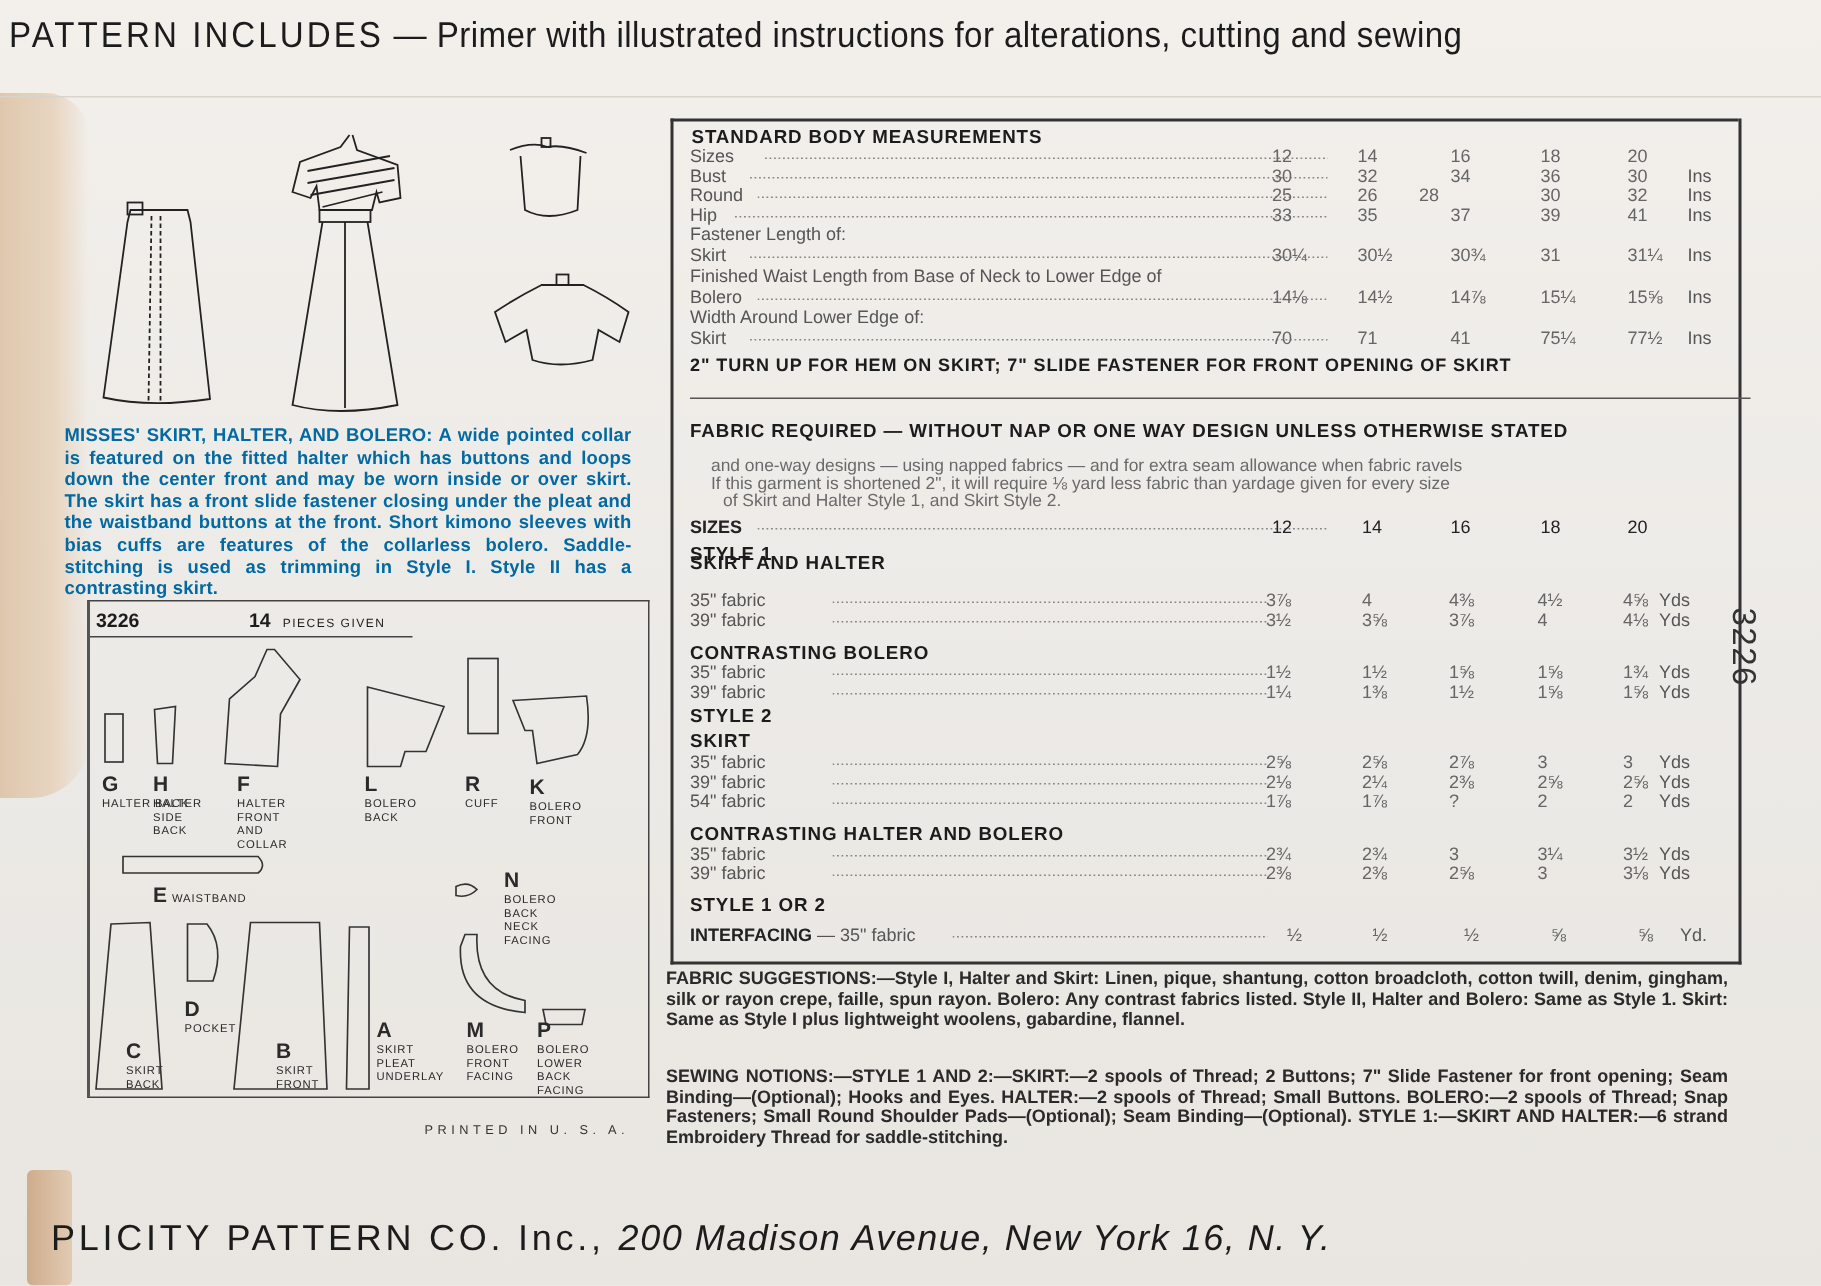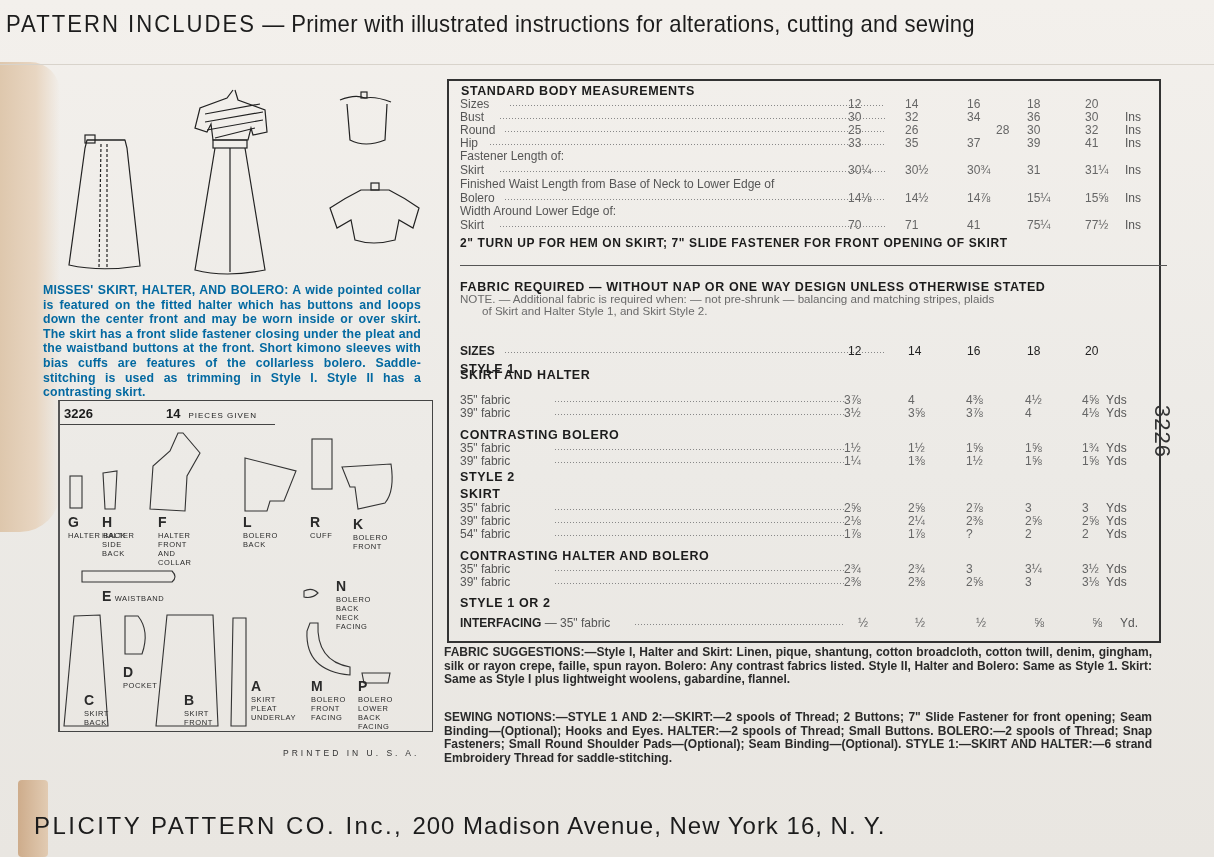--- a/index.html
+++ b/index.html
@@ -28,21 +28,21 @@
     font-family:"Liberation Sans Narrow","Liberation Sans",sans-serif;
     font-size:24px; letter-spacing:.3px; white-space:nowrap;
     transform:scaleX(.92); transform-origin:left top;
   }
   .header-text .lead { letter-spacing:2.2px; }
 
   .footer-text {
     position:absolute; left:34px; top:812px; white-space:nowrap;
     font-size:24px; letter-spacing:2.5px;
   }
-  .footer-text .addr { letter-spacing:1px; }
+  .footer-text .addr { letter-spacing:1px;font-style:italic; }
 
   
   .illus { position:absolute; left:55px; top:80px; width:380px; height:200px; }
 
   .desc {
     position:absolute; left:43px; top:283px; width:378px;
     font-size:12.3px; line-height:14.6px; font-weight:bold; color:#0369a1;
     text-align:justify; letter-spacing:.15px;
   }
 
@@ -211,21 +211,21 @@
     <span class="v" style="left:507px">34</span>
     <span class="v" style="left:567px">36</span>
     <span class="v" style="left:625px">30</span>
     <span class="u">Ins</span>
 </div>
 <div class="row" style="top:123px">
   <span class="lbl">Round</span>
     <span class="dots" style="left:45px;width:380px"></span>
   <span class="v" style="left:388px">25</span>
     <span class="v" style="left:445px">26</span>
-    <span class="v" style="left:536px">28</span>
+    <span class="v" style="left:486px">28</span>
     <span class="v" style="left:567px">30</span>
     <span class="v" style="left:625px">32</span>
     <span class="u">Ins</span>
 </div>
 <div class="row" style="top:136px">
   <span class="lbl">Hip</span>
     <span class="dots" style="left:30px;width:395px"></span>
   <span class="v" style="left:388px">33</span>
     <span class="v" style="left:445px">35</span>
     <span class="v" style="left:507px">37</span>
@@ -270,21 +270,23 @@
     <span class="v" style="left:507px">41</span>
     <span class="v" style="left:567px">75¼</span>
     <span class="v" style="left:625px">77½</span>
     <span class="u">Ins</span>
 </div>
 <div class="sect-title" style="left:460px;top:236px;font-size:12px">2" TURN UP FOR HEM ON SKIRT; 7" SLIDE FASTENER FOR FRONT OPENING OF SKIRT</div>
 <div style="position:absolute;left:460px;top:265px;width:707px;height:1px;background:#555"></div>
 
 <div class="sect-title" style="left:460px;top:280px">FABRIC REQUIRED — WITHOUT NAP OR ONE WAY DESIGN UNLESS OTHERWISE STATED</div>
 <div class="note">
-  <span>NOTE. — Additional fabric is required when: — not pre-shrunk — balancing and matching stripes, plaids</span><br>
+  <br>
+  <span class="indent">and one-way designs — using napped fabrics — and for extra seam allowance when fabric ravels</span>
+  <span class="indent">If this garment is shortened 2", it will require ⅛ yard less fabric than yardage given for every size</span>
   <span style="padding-left:22px">of Skirt and Halter Style 1, and Skirt Style 2.</span>
 </div>
 
 <div class="row bold" style="top:344px">
   <span class="lbl">SIZES</span>
     <span class="dots" style="left:45px;width:380px"></span>
   <span class="v" style="left:388px">12</span>
     <span class="v" style="left:448px">14</span>
     <span class="v" style="left:507px">16</span>
     <span class="v" style="left:567px">18</span>

